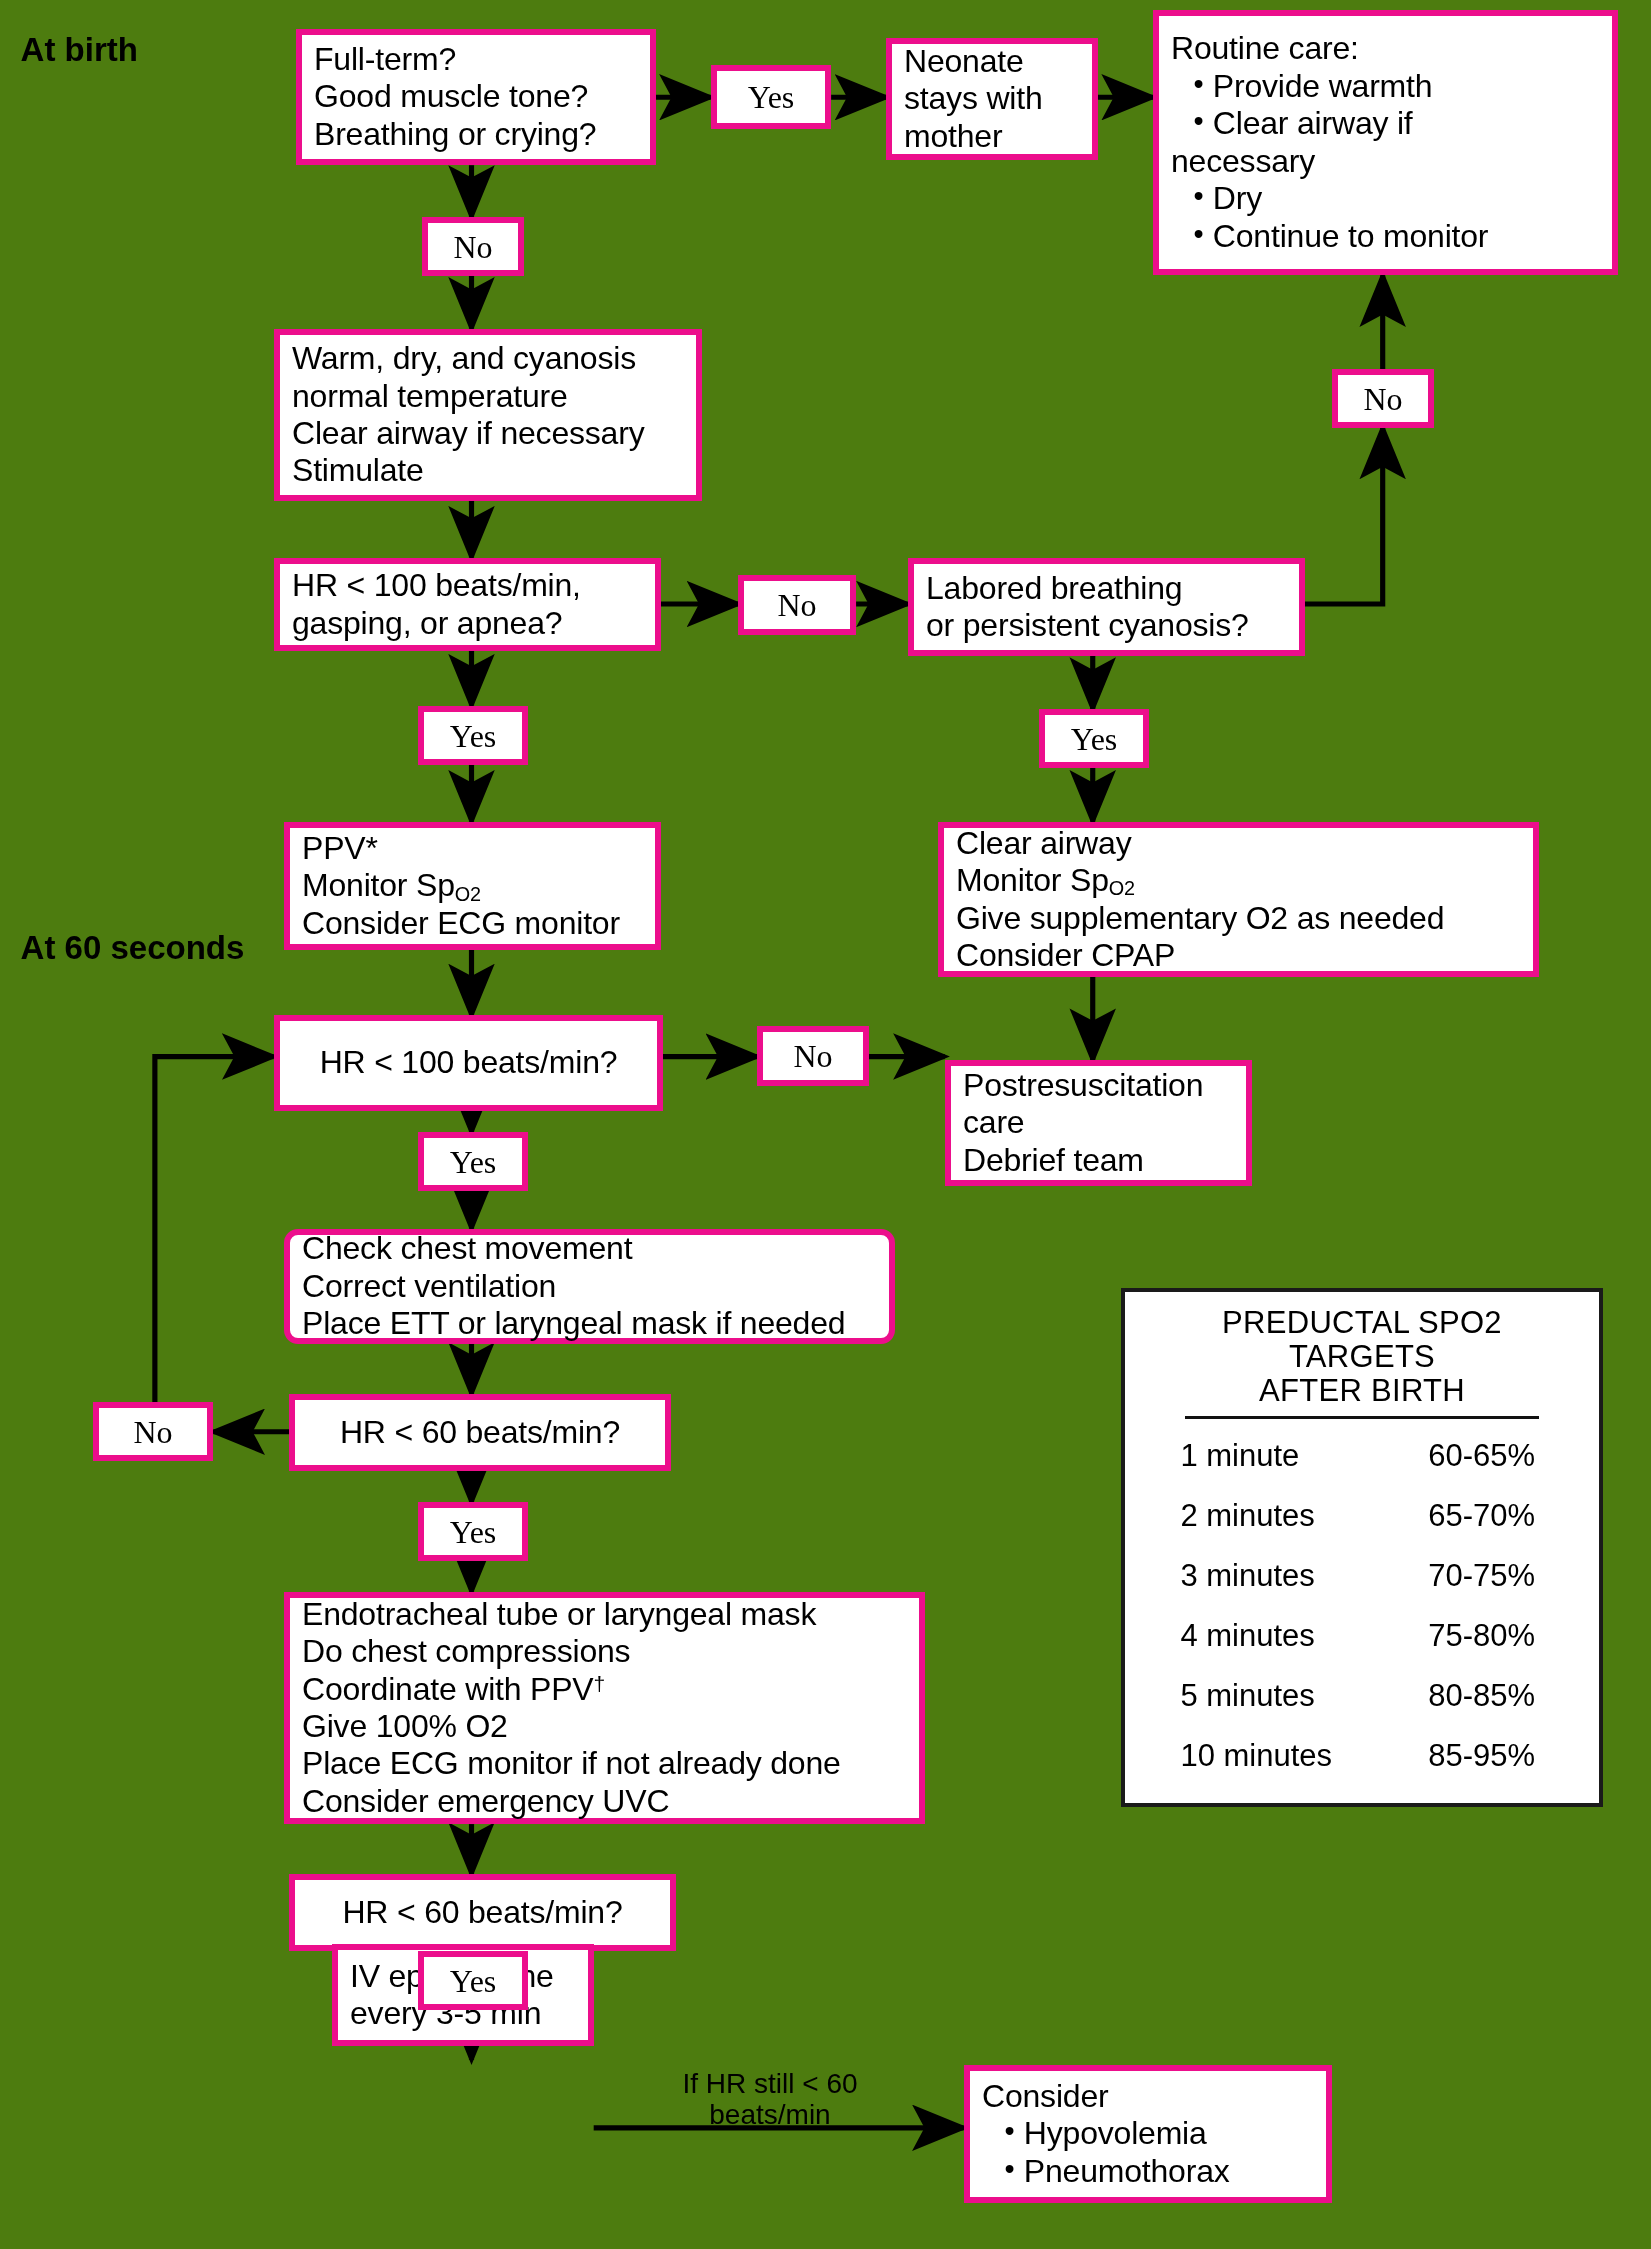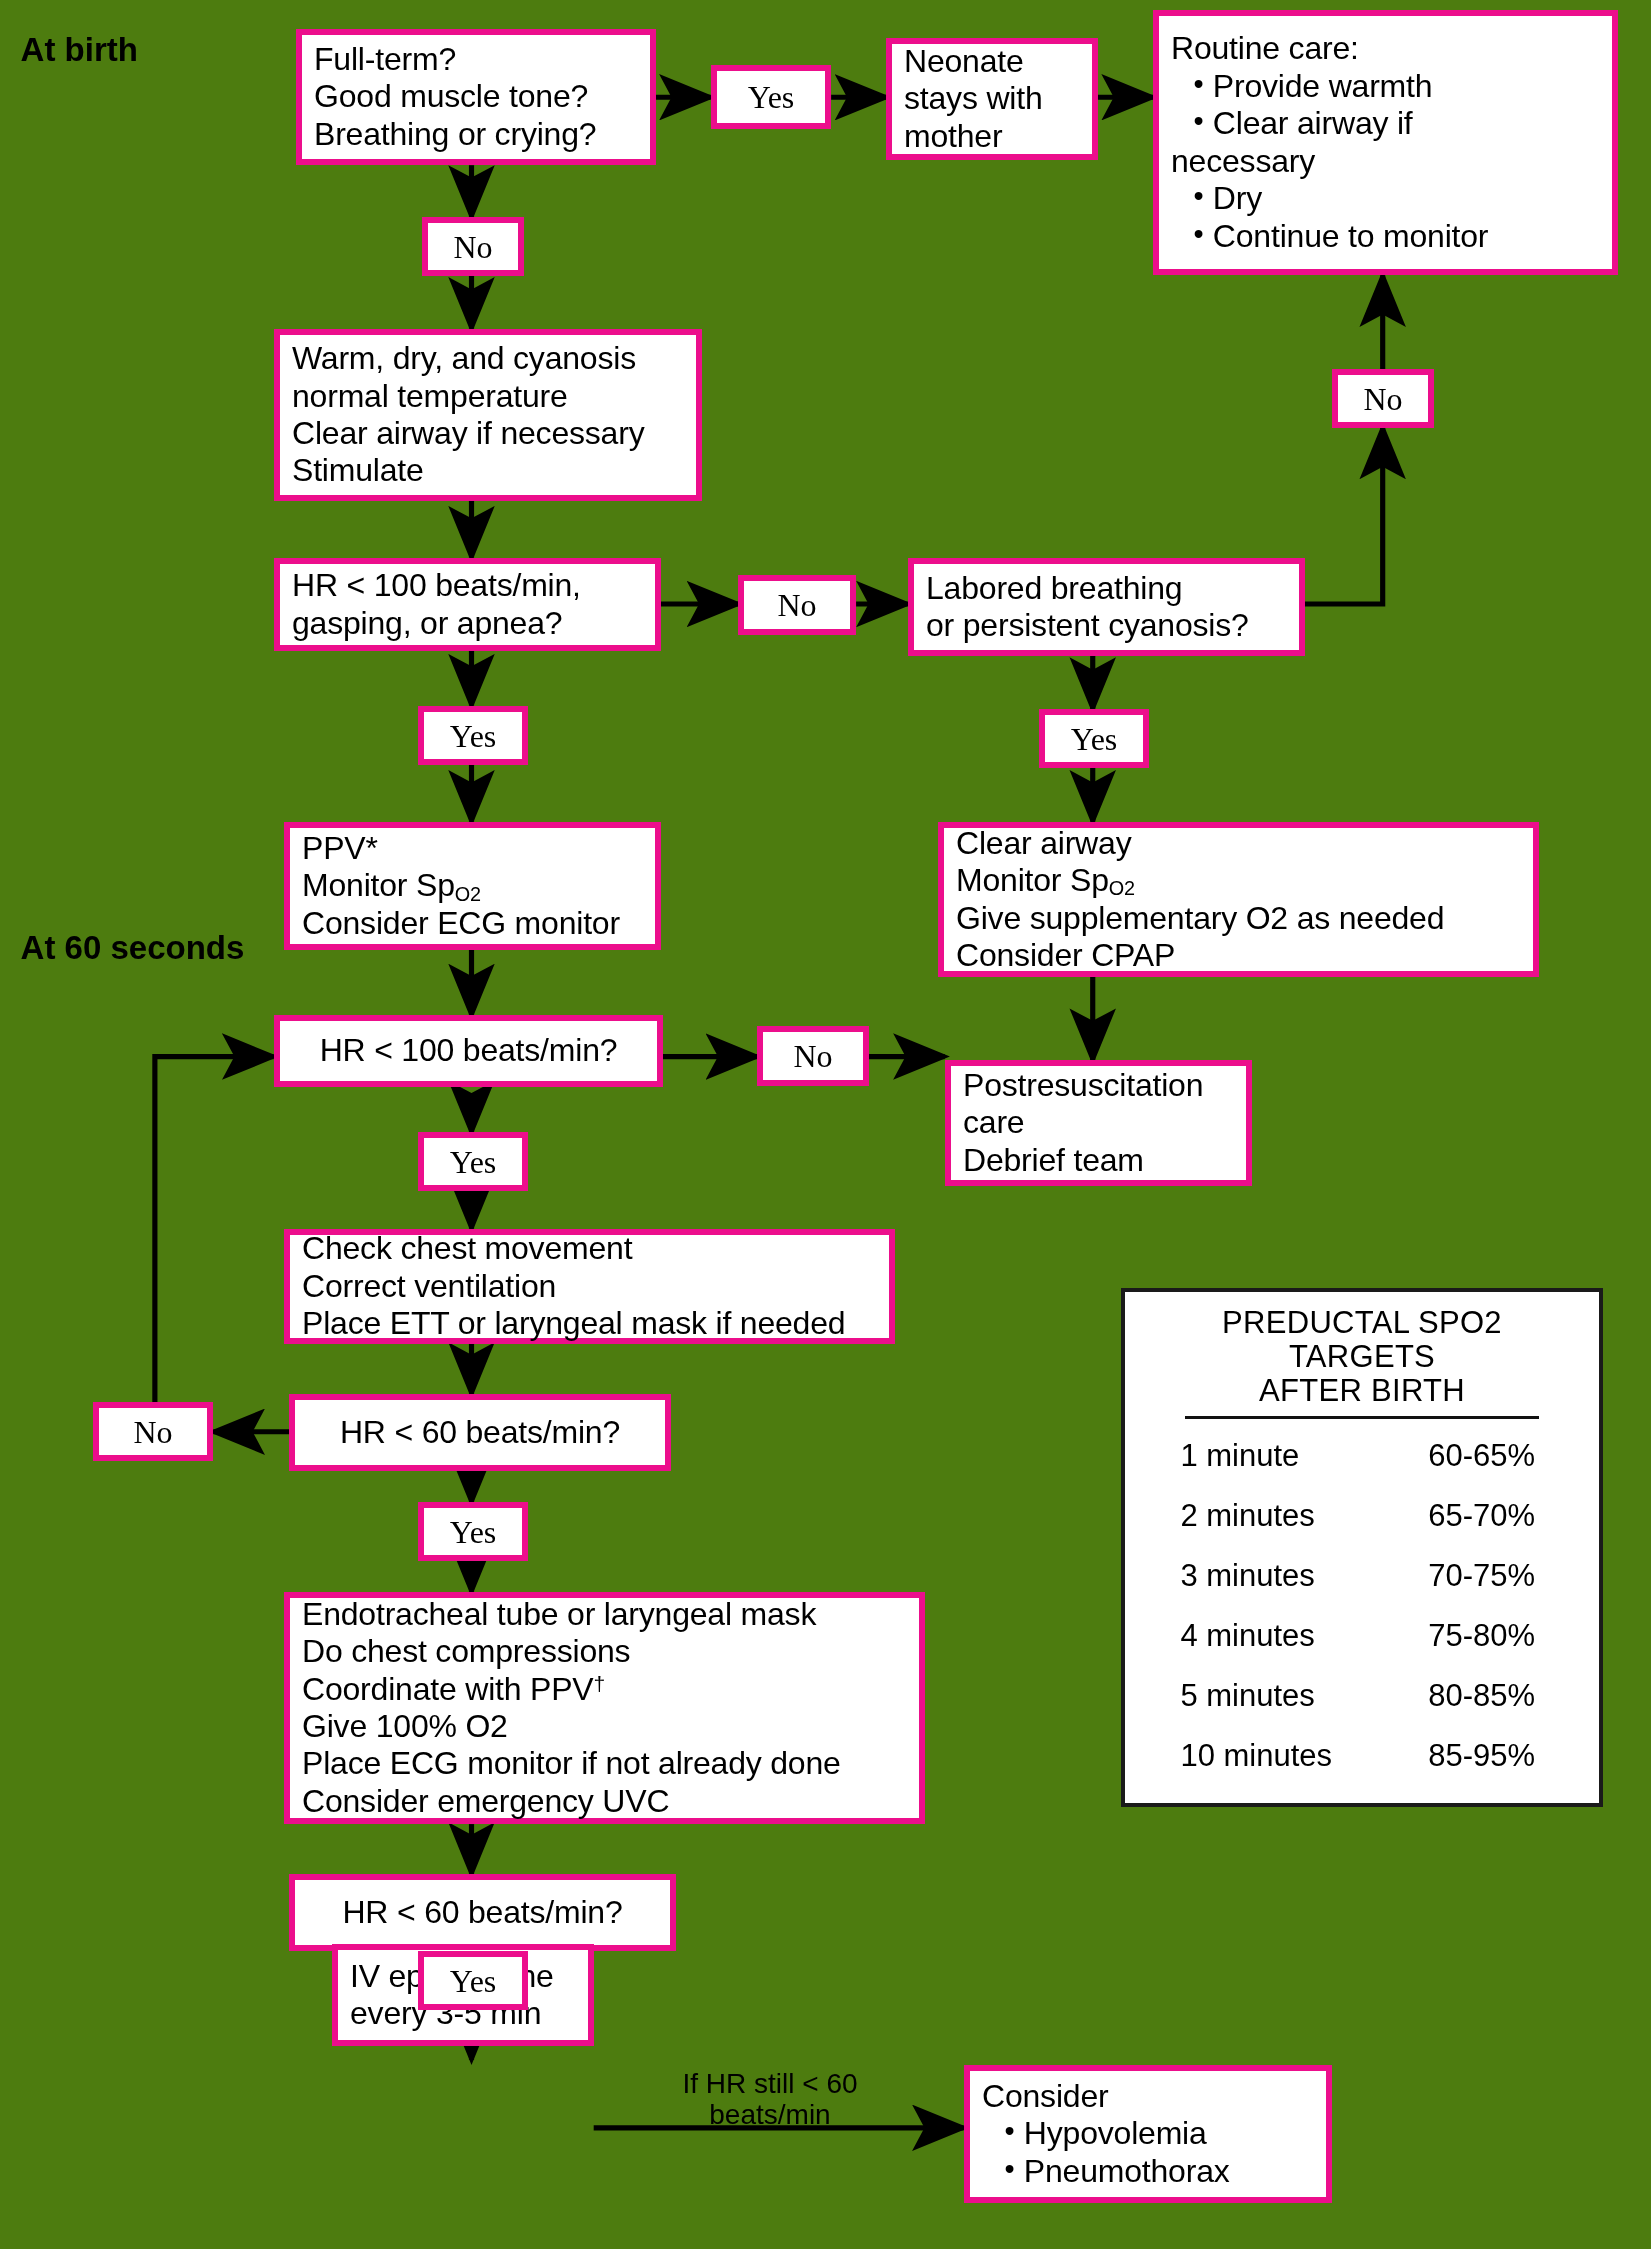--- a/index.html
+++ b/index.html
@@ -269,39 +269,39 @@
 
   <div class="node pad" style="left:938px; top:822px; width:601px; height:155px;">
     <div class="ln">Clear airway</div>
     <div class="ln">
       <span>Monitor Sp</span><sub>O2</sub>
     </div>
     <div class="ln">Give supplementary O2 as needed</div>
     <div class="ln">Consider CPAP</div>
   </div>
 
-  <div class="node center" style="left:274px; top:1015px; width:389px; height:72px;">
+  <div class="node center" style="left:274px; top:1015px; width:389px; height:96px;">
     <div class="ln">HR &lt; 100 beats/min?</div>
   </div>
 
   <div class="yn" style="left:757px; top:1026px; width:112px; height:60px;">
     <span>No</span>
   </div>
 
   <div class="node pad" style="left:945px; top:1060px; width:307px; height:126px;">
     <div class="ln">Postresuscitation</div>
     <div class="ln">care</div>
     <div class="ln">Debrief team</div>
   </div>
 
   <div class="yn" style="left:418px; top:1132px; width:110px; height:59px;">
     <span>Yes</span>
   </div>
 
-  <div class="node pad" style="left:284px; top:1229px; width:611px; height:115px;">
+  <div class="node pad" style="left:284px; top:1229px; width:611px; height:115px;border-radius:14px;">
     <div class="ln">Check chest movement</div>
     <div class="ln">Correct ventilation</div>
     <div class="ln">Place ETT or laryngeal mask if needed</div>
   </div>
 
   <div class="yn" style="left:93px; top:1402px; width:120px; height:59px;">
     <span>No</span>
   </div>
 
   <div class="node center" style="left:289px; top:1394px; width:382px; height:77px;">

